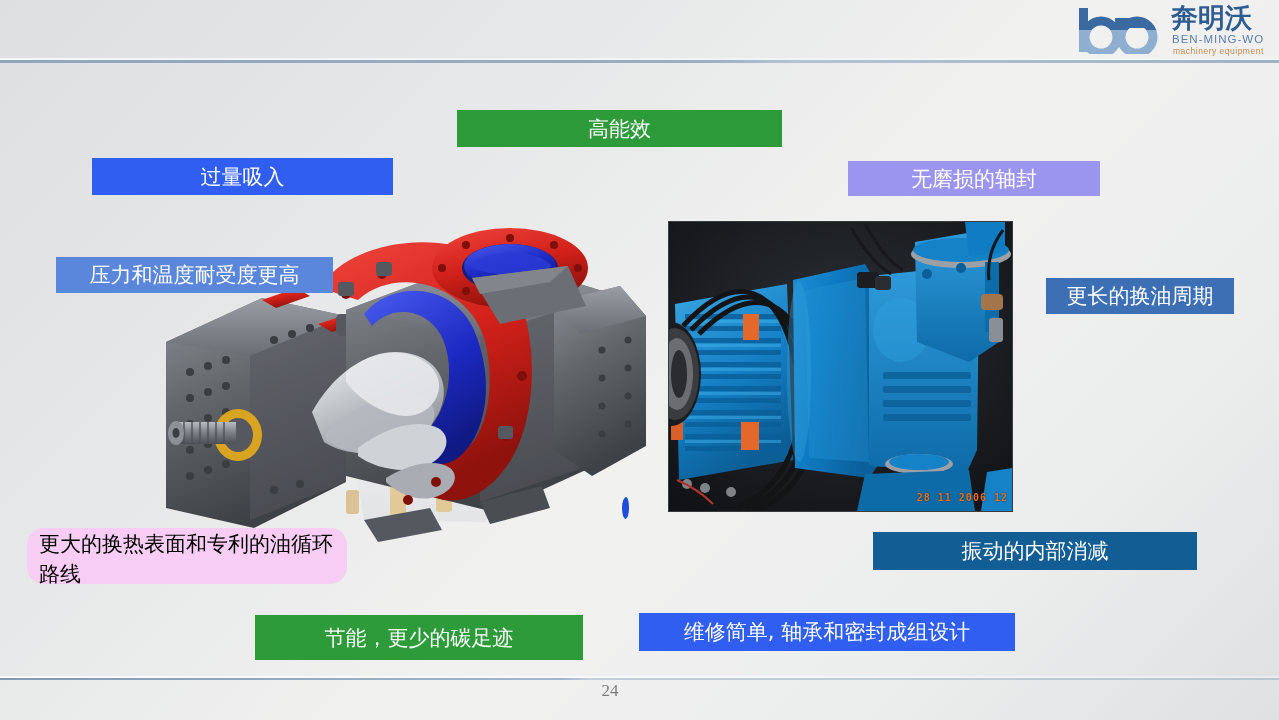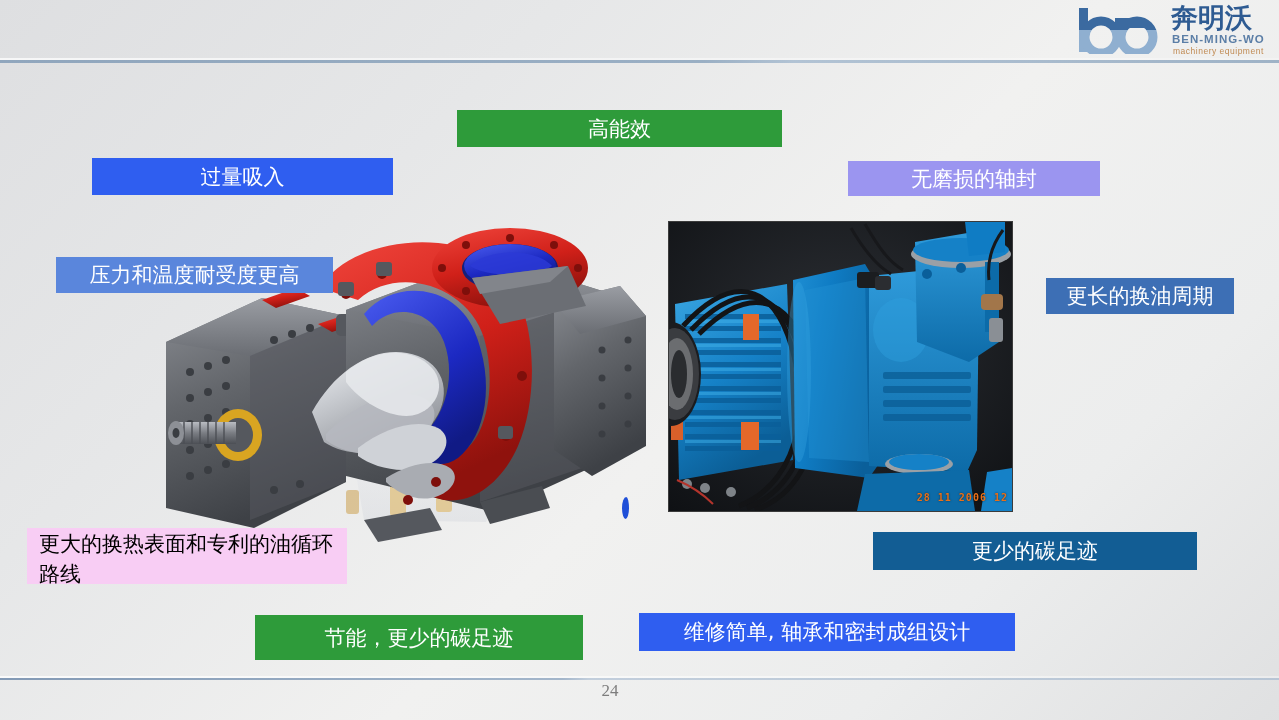--- a/index.html
+++ b/index.html
@@ -65,21 +65,21 @@
     color: #2e5b92;
     line-height: 30px;
     white-space: nowrap;
   }
   .logo-en {
     position: absolute;
     left: 99px;
     top: 31px;
     font-family: "Liberation Sans", sans-serif;
     font-size: 11.5px;
-    font-weight: bold;
+    font-weight: normal;
     letter-spacing: 1.0px;
     color: #5b7ea6;
     white-space: nowrap;
   }
   .logo-sub {
     position: absolute;
     left: 100px;
     top: 44px;
     font-family: "Liberation Sans", sans-serif;
     font-size: 8.5px;
@@ -507,22 +507,22 @@
     </svg>
     <div class="photo-stamp">28 11 2006  12</div>
   </div>
 
   <div id="labels-layer">
       <div class="label" style="left: 457px; top: 110px; width: 325px; height: 37px; background: rgb(46, 155, 58); color: rgb(255, 255, 255);">高能效</div>
       <div class="label" style="left: 92px; top: 158px; width: 301px; height: 37px; background: rgb(47, 94, 240); color: rgb(255, 255, 255);">过量吸入</div>
       <div class="label" style="left: 848px; top: 153px; width: 252px; height: 35px; background: rgb(155, 149, 240); color: rgb(255, 255, 255); margin-top: 8px;">无磨损的轴封</div>
       <div class="label" style="left: 56px; top: 257px; width: 277px; height: 36px; background: rgb(90, 134, 220); color: rgb(255, 255, 255);">压力和温度耐受度更高</div>
       <div class="label" style="left: 1046px; top: 278px; width: 188px; height: 36px; background: rgb(61, 111, 181); color: rgb(255, 255, 255);">更长的换油周期</div>
-      <div class="label multiline" style="left: 27px; top: 528px; width: 320px; height: 56px; background: rgb(248, 205, 244); color: rgb(0, 0, 0); padding: 1px 10px 0px 12px;">更大的换热表面和专利的油循环路线</div>
-      <div class="label" style="left: 873px; top: 532px; width: 324px; height: 38px; background: rgb(18, 93, 148); color: rgb(255, 255, 255);">更少的碳足迹</div>
+      <div class="label multiline" style="left: 27px; top: 528px; width: 320px; height: 56px; background: rgb(248, 205, 244); color: rgb(0, 0, 0); padding: 1px 10px 0px 12px; border-radius: 17px;">更大的换热表面和专利的油循环路线</div>
+      <div class="label" style="left: 873px; top: 532px; width: 324px; height: 38px; background: rgb(18, 93, 148); color: rgb(255, 255, 255);">振动的内部消减</div>
       <div class="label" style="left: 255px; top: 615px; width: 328px; height: 45px; background: rgb(46, 155, 58); color: rgb(255, 255, 255);">节能，更少的碳足迹</div>
       <div class="label" style="left: 639px; top: 613px; width: 376px; height: 38px; background: rgb(47, 94, 240); color: rgb(255, 255, 255);">维修简单, 轴承和密封成组设计</div>
     </div>
 
   <div class="footer-rule-hi"></div>
   <div class="footer-rule"></div>
   <div class="page-num">24</div>
 
 </div>
 

